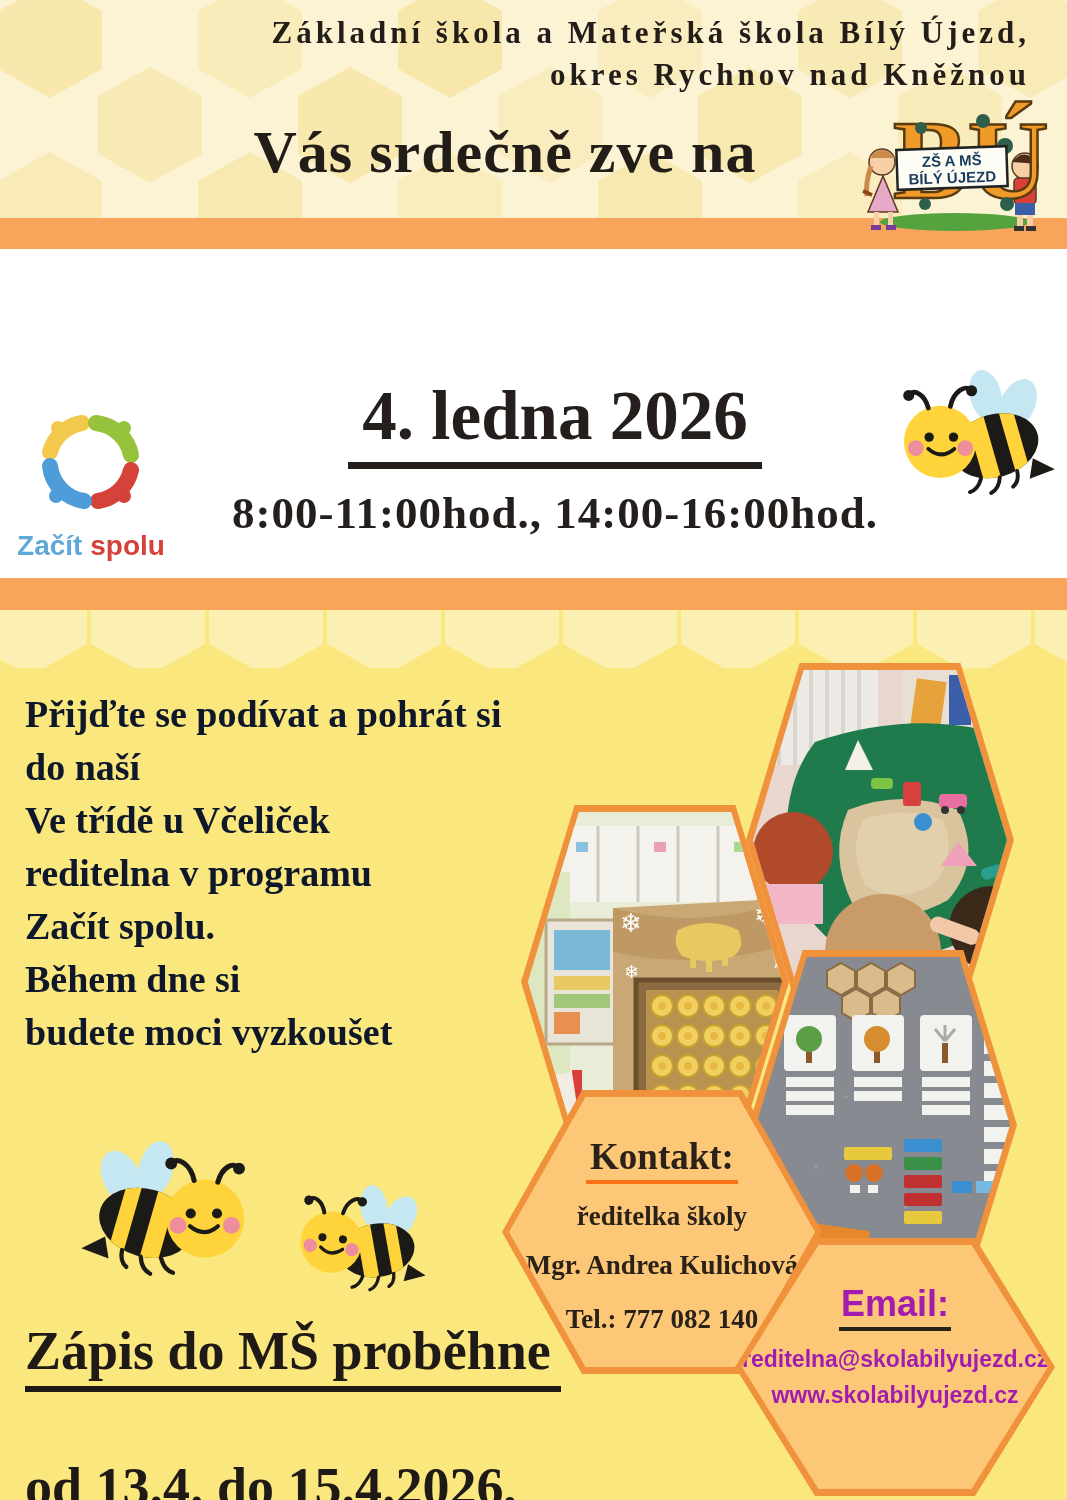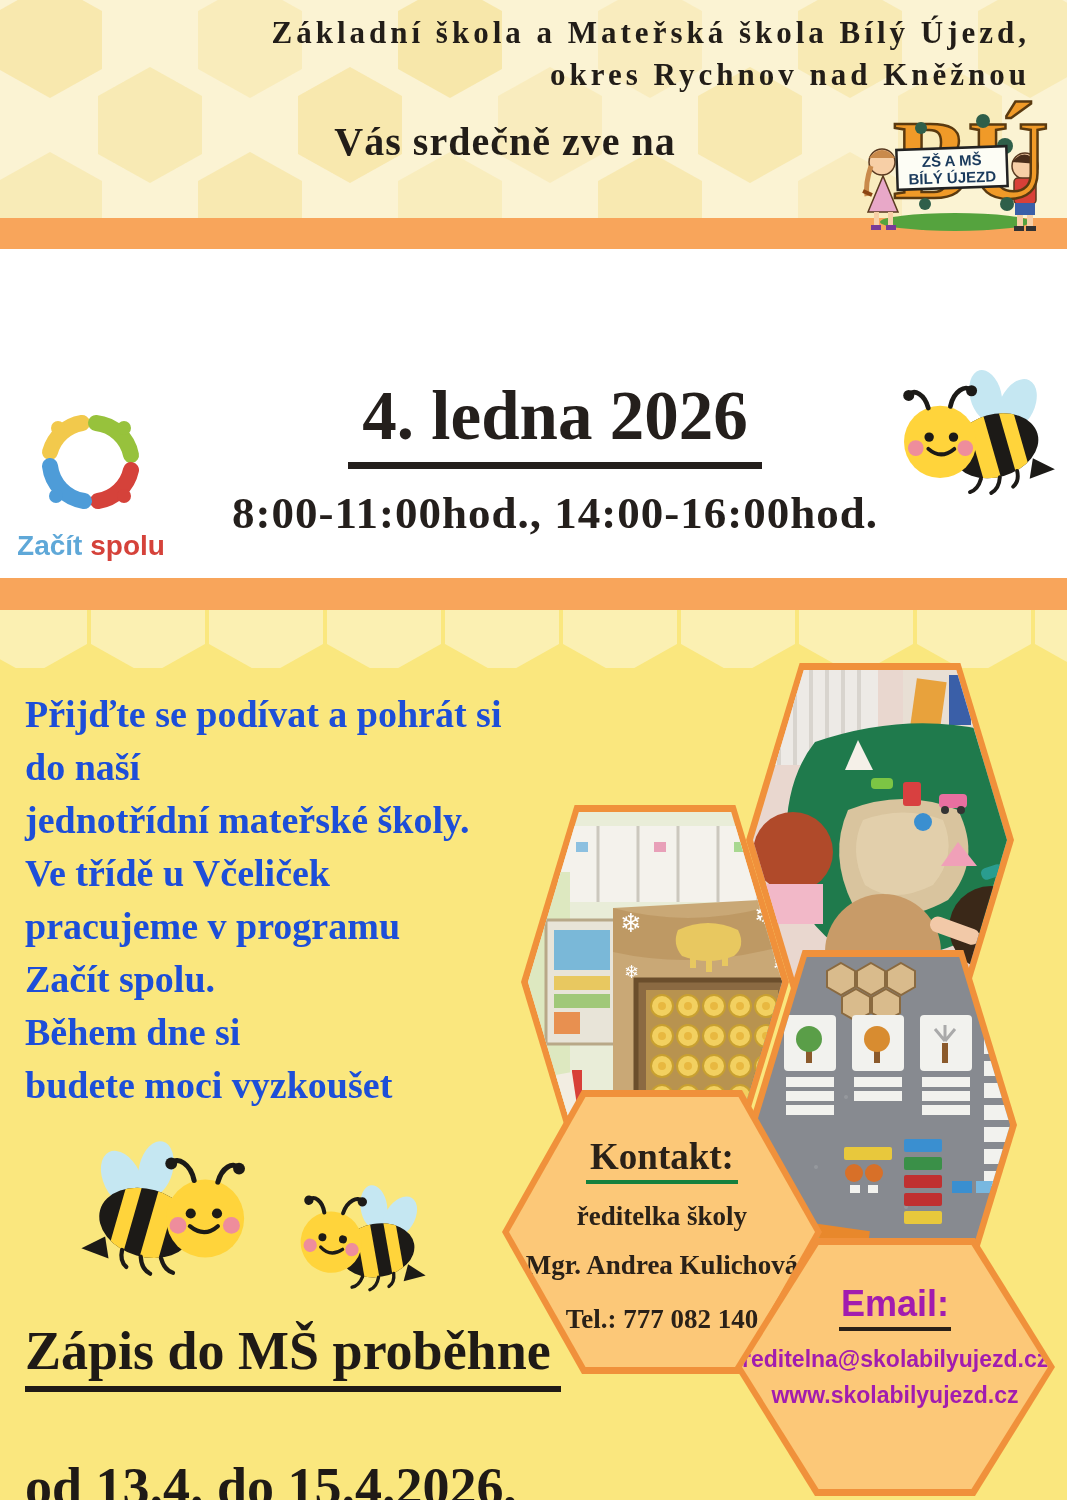--- a/index.html
+++ b/index.html
@@ -6,60 +6,60 @@
   .poster{position:relative;width:1067px;height:1500px;margin:0 auto;background:#fff;overflow:hidden;
           font-family:"Liberation Serif",serif;color:#221d18;}
   .abs{position:absolute;}
   section{position:absolute;left:0;width:1067px;overflow:hidden;}
 
   
   .top-section{top:0;height:218px;background:#fbf3d3;}
   .school-name{position:absolute;left:40px;top:12px;width:990px;text-align:right;
                font-weight:700;font-size:31px;line-height:42px;letter-spacing:4px;}
   .invite{position:absolute;left:0;top:118px;width:1010px;text-align:center;
-          font-weight:700;font-size:40px;letter-spacing:1px;}
+          font-weight:700;font-size:60px;letter-spacing:1px;}
 
   
   .bar{position:absolute;left:0;width:1067px;background:#f8a55b;}
   .bar-top{top:218px;height:31px;}
   .bar-mid{top:578px;height:32px;}
 
   
   .white-section{top:249px;height:329px;background:#ffffff;}
   .event-title{position:absolute;left:0;top:22px;width:1067px;text-align:center;}
   .event-title span{display:inline-block;font-weight:700;font-size:59px;letter-spacing:1px;color:#e8762f;
                     border-bottom:7px solid #e8762f;padding:0 26px 10px 6px;}
   .event-date{position:absolute;left:150px;top:128px;width:810px;text-align:center;}
   .event-date span{display:inline-block;font-weight:700;font-size:69px;color:#241f1c;
                    border-bottom:7px solid #241f1c;padding:0 14px 6px 14px;}
   .event-times{position:absolute;left:75px;top:238px;width:960px;text-align:center;
                font-weight:700;font-size:45px;letter-spacing:1px;color:#241f1c;}
 
   
   .main-section{top:610px;height:890px;background:#fae77e;}
   .intro{position:absolute;left:25px;top:78px;width:520px;
-         font-weight:700;font-size:38px;line-height:53px;color:#1d4ed8;}
+         font-weight:700;font-size:38px;line-height:53px;color:#0f172a;}
 
   
   .hex{position:absolute;}
   .hex .shell{position:absolute;inset:0;background:#f0913b;
        clip-path:polygon(0 50%,20% 0,80% 0,100% 50%,80% 100%,20% 100%);}
   .hex .core{position:absolute;inset:7px;overflow:hidden;
        clip-path:polygon(0 50%,20% 0,80% 0,100% 50%,80% 100%,20% 100%);}
   .hex-wide .shell,.hex-wide .core{clip-path:polygon(0 50%,25% 0,75% 0,100% 50%,75% 100%,25% 100%);}
   .hex-photo1{left:746px;top:53px;width:268px;height:354px;}
   .hex-photo2{left:521px;top:195px;width:268px;height:354px;}
   .hex-photo3{left:749px;top:340px;width:268px;height:350px;}
   .hex-contact{left:502px;top:480px;width:320px;height:284px;}
   .hex-email{left:735px;top:628px;width:320px;height:258px;}
   .hex-fill{background:#fcc878;}
 
   .contact-box{position:absolute;inset:0;text-align:center;color:#2a2118;}
   .contact-title{margin-top:38px;}
-  .contact-title span{display:inline-block;font-weight:700;font-size:37px;border-bottom:4px solid #15803d;padding:0 4px 2px 4px;}
+  .contact-title span{display:inline-block;font-weight:700;font-size:37px;border-bottom:4px solid #f97316;padding:0 4px 2px 4px;}
   .contact-name{margin-top:16px;font-weight:700;font-size:27px;line-height:33px;}
   .contact-phone{margin-top:22px;font-weight:700;font-size:27px;}
   .email-box{position:absolute;inset:0;text-align:center;color:#a21caf;font-family:"Liberation Sans",sans-serif;}
   .email-title{margin-top:38px;}
   .email-title span{display:inline-block;font-weight:700;font-size:36px;border-bottom:4px solid #2a2118;padding:0 2px 2px 2px;}
   .email-line{margin-top:10px;font-weight:700;font-size:23px;line-height:36px;}
 
   
   .enroll{position:absolute;left:25px;top:668px;font-weight:700;font-size:54px;color:#1f1a16;}
   .enroll div{margin-bottom:22px;}
@@ -216,23 +216,22 @@
         <polygon points="620,-62 677,-30 677,34 620,66 563,34 563,-30"></polygon>
         <polygon points="738,-62 795,-30 795,34 738,66 681,34 681,-30"></polygon>
         <polygon points="856,-62 913,-30 913,34 856,66 799,34 799,-30"></polygon>
         <polygon points="974,-62 1031,-30 1031,34 974,66 917,34 917,-30"></polygon>
         <polygon points="1092,-62 1149,-30 1149,34 1092,66 1035,34 1035,-30"></polygon>
       </g>
     </svg>
 
     <div class="intro">
       <div>Přijďte se podívat a pohrát si do naší</div>
-      <div>jednotřídní mateřské školy.</div>
       <div>Ve třídě u Včeliček</div>
-      <div>pracujeme v programu</div>
+      <div>reditelna v programu</div>
       <div>Začít spolu.</div>
       <div>Během dne si</div>
       <div>budete moci vyzkoušet</div>
     </div>
 
     <div class="hex hex-photo1">
       <div class="shell"></div>
       <div class="core">
         <svg width="268" height="354" viewBox="0 0 268 354" preserveAspectRatio="none">
           <rect width="268" height="354" fill="#e9d7cf"></rect>

